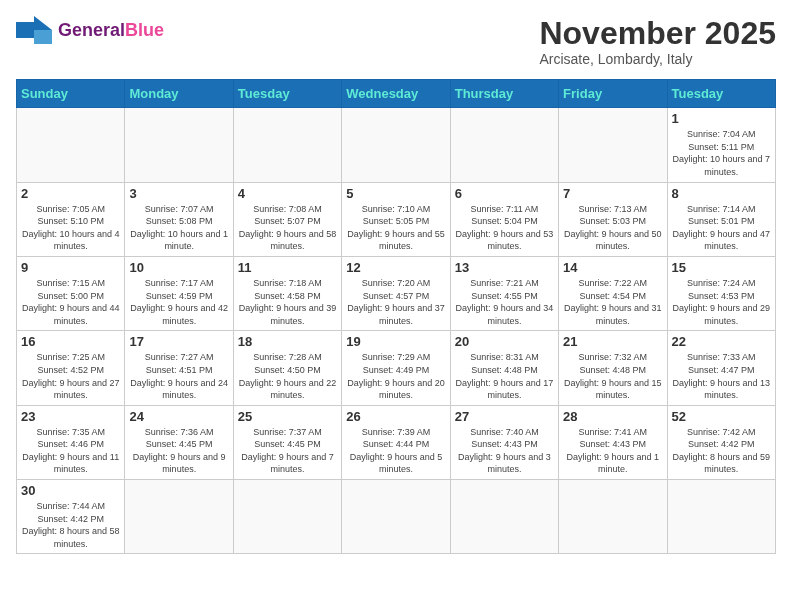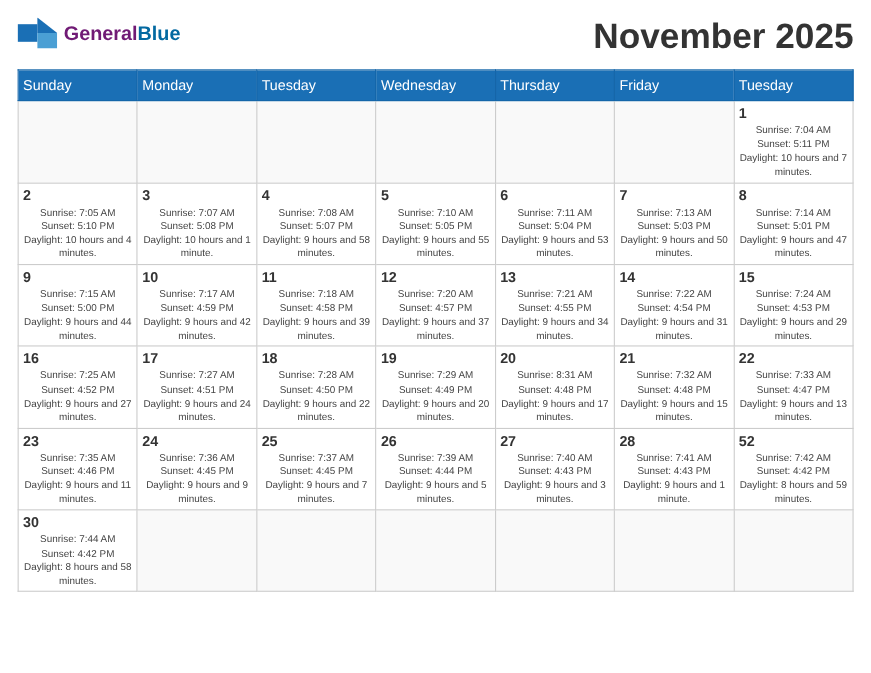--- a/index.html
+++ b/index.html
@@ -46,23 +46,23 @@
       font-size: 14px;
       color: #555;
     }
     .calendar {
       width: 100%;
       border-collapse: collapse;
       border: 1px solid #ccc;
     }
     .calendar th {
       background: #1a6fb5;
-      color: #ffffff;
+      color: #5eead4;
       font-size: 13px;
-      font-weight: normal;
+      font-weight: bold;
       padding: 6px 4px;
       text-align: left;
       border: 1px solid #1565a8;
     }
     .calendar td {
       vertical-align: top;
       border: 1px solid #ccc;
       padding: 3px 4px;
       width: 108px;
       min-height: 70px;
@@ -95,26 +95,27 @@
 
 <div class="header">
   <div class="logo">
     <svg class="logo-icon" viewBox="0 0 36 28" xmlns="http://www.w3.org/2000/svg">
       <rect x="0" y="6" width="18" height="16" fill="#1a6fb5"></rect>
       <polygon points="18,0 36,14 18,14" fill="#1a6fb5"></polygon>
       <polygon points="18,14 36,14 36,28 18,28" fill="#4a9fd4"></polygon>
     </svg>
     <div>
       <span class="logo-text">
-        <span>General</span><span style="color:#0369a1">Blue</span>
+        <span>General</span><span style="color:#ec4899">Blue</span>
       </span>
     </div>
   </div>
   <div class="title-block">
     <div class="month-title">November 2025</div>
+    <div class="subtitle">Arcisate, Lombardy, Italy</div>
   </div>
 </div>
 
 <table class="calendar">
   <thead>
     <tr>
     <th>Sunday</th>
         <th>Monday</th>
         <th>Tuesday</th>
         <th>Wednesday</th>

